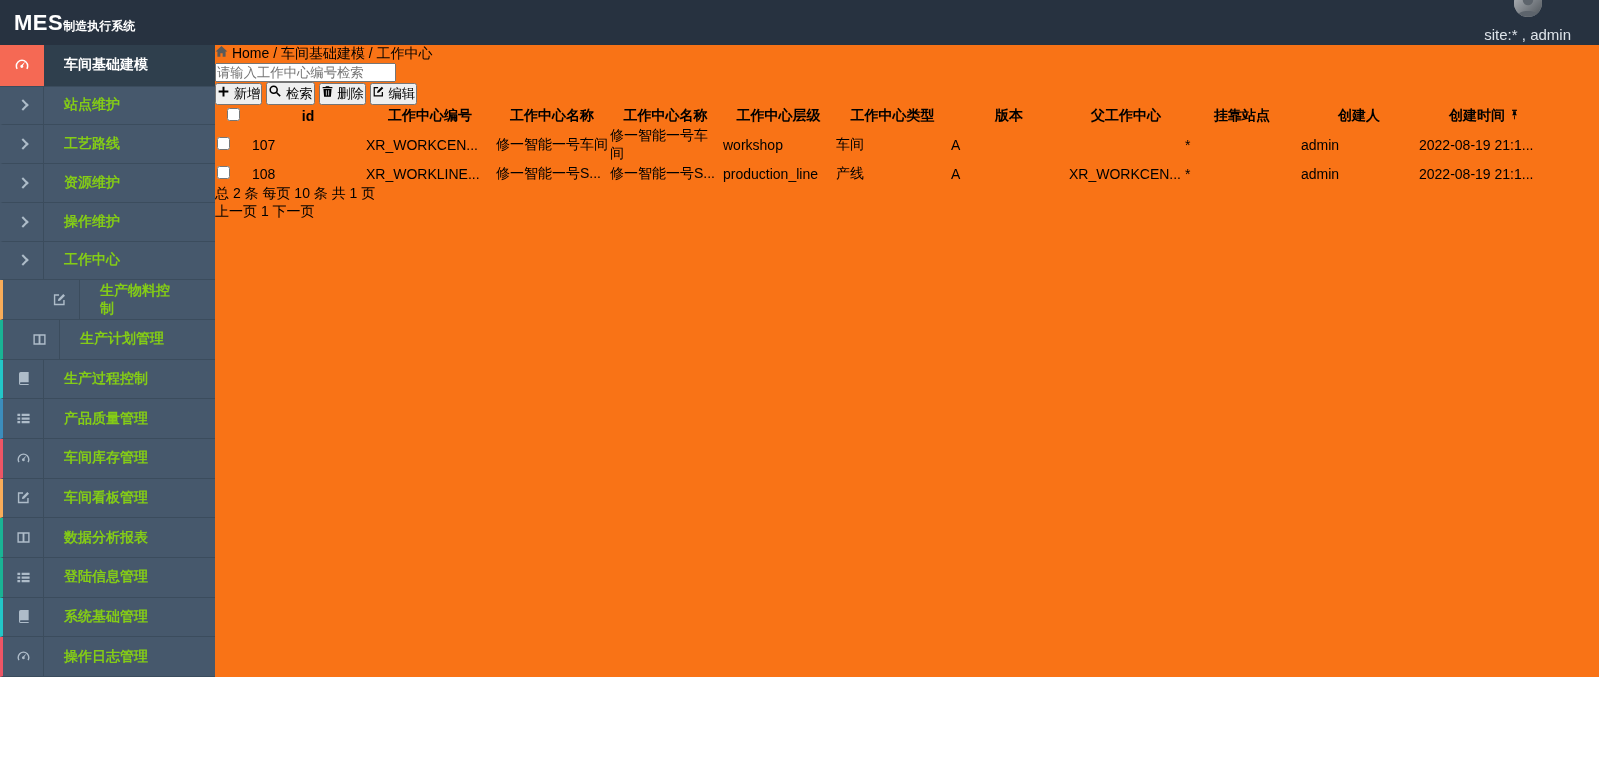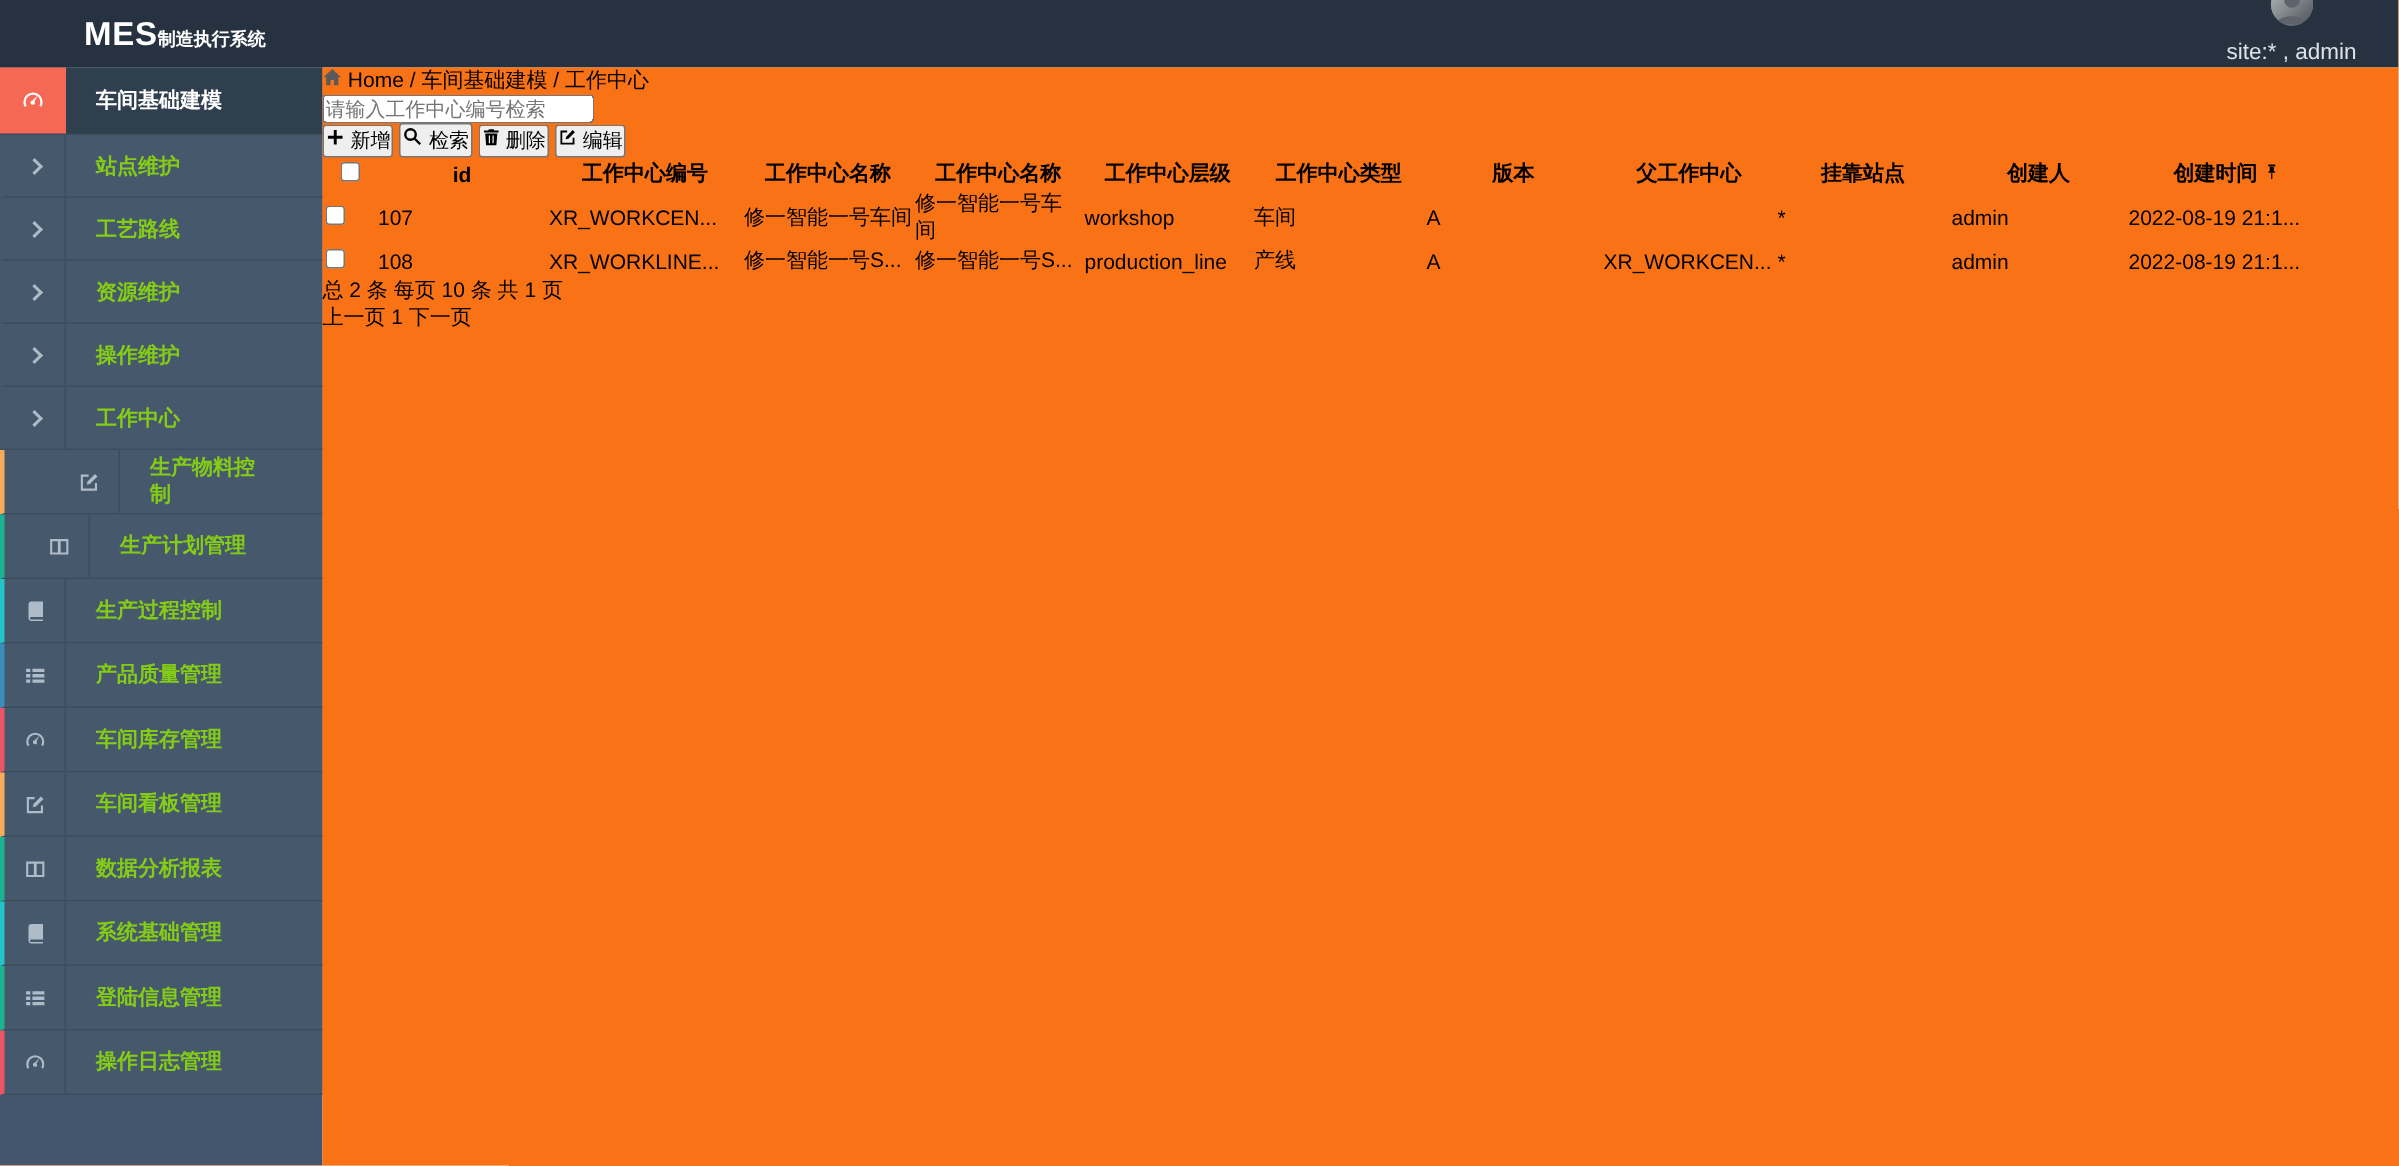--- a/index.html
+++ b/index.html
@@ -2,28 +2,28 @@
 <html><head>
 <meta charset="utf-8">
 <style>
   * { box-sizing: border-box; margin: 0; padding: 0; }
   html,body { width:1599px; height:777px; overflow:hidden; }
   body { font-family:"Liberation Sans","DejaVu Sans",sans-serif; background:#fff; font-size:14px; }
 
   
   .navbar { height:45px; background:#273240; display:flex; align-items:center; justify-content:space-between; }
   .brand { width:215px; padding-left:14px; color:#fff; display:flex; align-items:baseline; white-space:nowrap; }
-  .brand-bold { font-size:22px; font-weight:bold; letter-spacing:0.5px;margin-left:42px; }
+  .brand-bold { font-size:22px; font-weight:bold; letter-spacing:0.5px; }
   .brand-rest { font-size:12px; font-weight:bold; }
   .nav-user { display:flex; align-items:center; gap:9px; padding-right:28px; color:#dde3e9; font-size:15px; cursor:pointer;flex-direction:column; }
   .avatar { width:28px; height:28px; border-radius:50%; overflow:hidden; background:#8d949b; flex:0 0 auto; }
   .caret { display:inline-block; width:0; height:0; border-left:5px solid transparent; border-right:5px solid transparent; border-top:5px solid #aab4bd; margin-left:4px; }
 
   
-  .main { display:flex; height:732px; }
+  .main { display:flex; height:632px; }
   .sidebar { width:215px; background:#44566B; flex:0 0 auto; display:flex; flex-direction:column; }
   .content { flex:1; background:#f97316; display:flex; flex-direction:column; }
 
   
   .menu-item { display:flex; align-items:stretch; height:43px; border-bottom:1px solid #3B4C5D; border-left:3px solid transparent; cursor:pointer; background:#46586C; }
   .icon-cell { width:41px; display:flex; align-items:center; justify-content:center; color:#AEBCC9; border-right:1px solid #3B4C5D; flex:0 0 auto; }
   .menu-label { flex:1; display:flex; align-items:center; padding-left:20px; color:#84cc16; font-weight:bold; font-size:14px; }
   .menu-arrow { width:34px; display:flex; align-items:center; justify-content:center; color:#9FAEBC; }
   .menu-item.parent-active { background:#2F3F4D; border-left:none; height:45px; }
   .menu-item.parent-active .icon-cell { width:44px; background:#F56954; color:#fff; border-right:none; }
@@ -226,38 +226,38 @@
       <span class="icon-cell">
         <svg viewBox="0 0 16 16" width="15" height="15" fill="currentColor">
             <path fill-rule="evenodd" d="M1.5 2.5h13v11h-13zM3 4v8h4V4zm6 0v8h4V4z"></path>
           </svg>
       </span>
       <span class="menu-label">数据分析报表</span>
       <span class="menu-arrow">
           <span class="chev chev-down"></span>
         </span>
     </div>
+    <div class="menu-item" style="border-left-color: rgb(26, 179, 148);">
+      <span class="icon-cell">
+        <svg viewBox="0 0 16 16" width="15" height="15" fill="currentColor">
+            <path d="M1.5 3h3v2.4h-3zM6 3h8.5v2.4H6zM1.5 6.8h3v2.4h-3zM6 6.8h8.5v2.4H6zM1.5 10.6h3V13h-3zM6 10.6h8.5V13H6z"></path>
+          </svg>
+      </span>
+      <span class="menu-label">登陆信息管理</span>
+      <span class="menu-arrow">
+          <span class="chev chev-down"></span>
+        </span>
+    </div>
     <div class="menu-item" style="border-left-color: rgb(35, 198, 200);">
       <span class="icon-cell">
         <svg viewBox="0 0 16 16" width="15" height="15" fill="currentColor">
             <path d="M5 1h8.5v11H5A2 2 0 0 0 3.2 13.2 2 2 0 0 0 5 15h8.5v-1.2H5a.8.8 0 0 1 0-1.6h8.5H5zM3.2 3A2 2 0 0 1 5 1v11a2 2 0 0 0-1.8 1.2z"></path>
           </svg>
       </span>
       <span class="menu-label">系统基础管理</span>
-      <span class="menu-arrow">
-          <span class="chev chev-down"></span>
-        </span>
-    </div>
-    <div class="menu-item" style="border-left-color: rgb(26, 179, 148);">
-      <span class="icon-cell">
-        <svg viewBox="0 0 16 16" width="15" height="15" fill="currentColor">
-            <path d="M1.5 3h3v2.4h-3zM6 3h8.5v2.4H6zM1.5 6.8h3v2.4h-3zM6 6.8h8.5v2.4H6zM1.5 10.6h3V13h-3zM6 10.6h8.5V13H6z"></path>
-          </svg>
-      </span>
-      <span class="menu-label">登陆信息管理</span>
       <span class="menu-arrow">
           <span class="chev chev-down"></span>
         </span>
     </div>
     <div class="menu-item" style="border-left-color: rgb(237, 85, 101);">
       <span class="icon-cell">
         <svg viewBox="0 0 16 16" width="15" height="15" fill="currentColor">
             <path d="M8 2.6A6.4 6.4 0 0 0 1.6 9c0 1.2.33 2.3.9 3.26l1.3-.76A4.9 4.9 0 0 1 3.1 9a4.9 4.9 0 1 1 9.8 0c0 .9-.24 1.72-.66 2.44l1.3.76c.57-.95.86-2.05.86-3.2A6.4 6.4 0 0 0 8 2.6z"></path>
             <path d="M8 10.9a1.35 1.35 0 0 0 .95-2.3l2.2-3.9-3.35 3.05A1.35 1.35 0 1 0 8 10.9z"></path>
           </svg>

